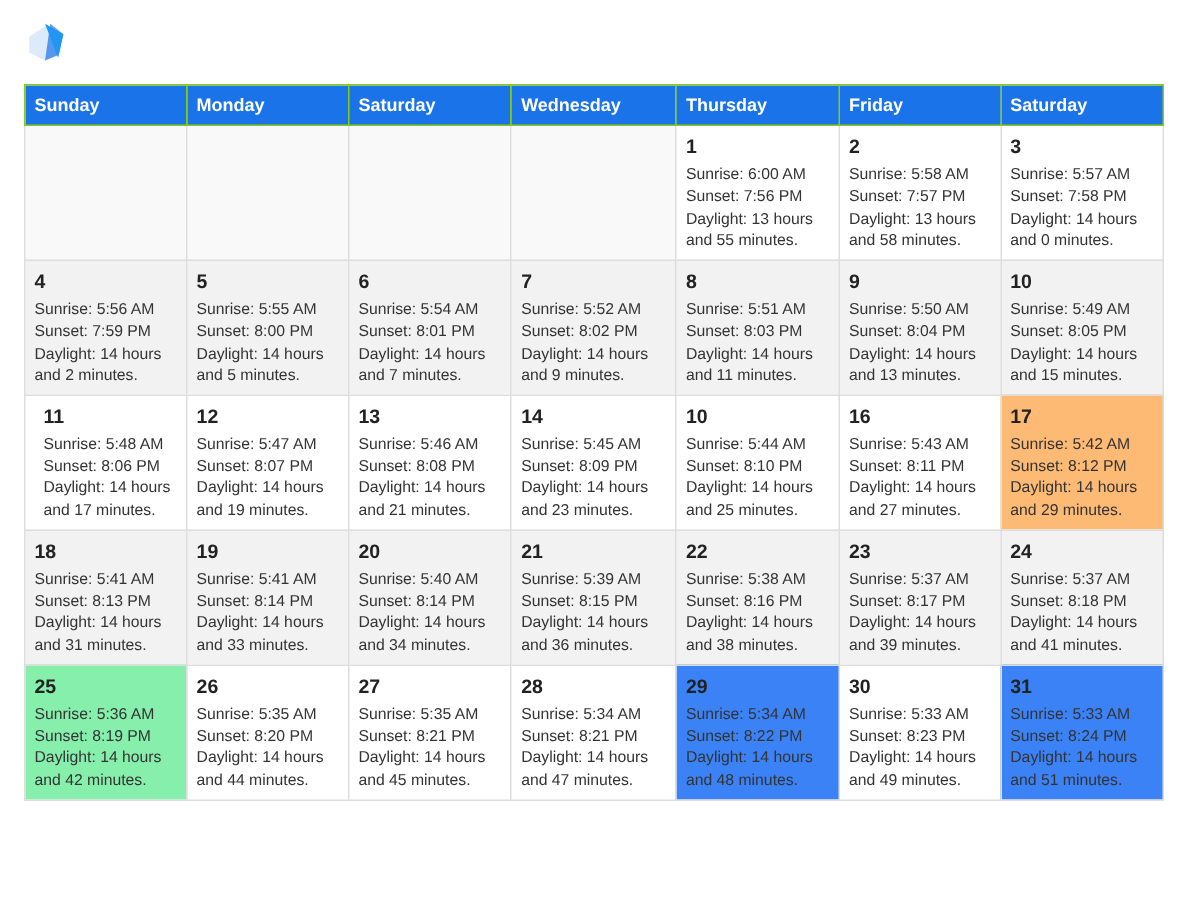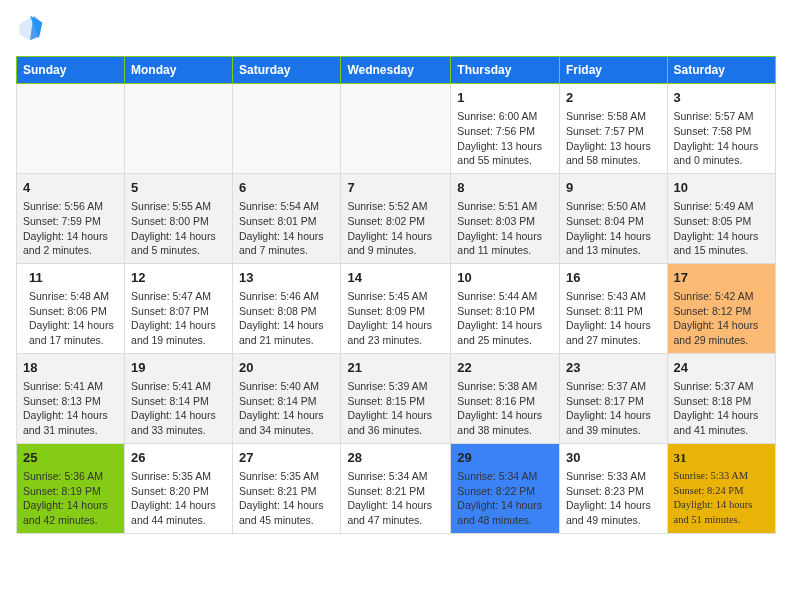--- a/index.html
+++ b/index.html
@@ -292,21 +292,21 @@
         </td>
         <td style="background: rgb(242, 242, 242);">
           <span class="day-num">24</span>
           <div>Sunrise: 5:37 AM</div>
           <div>Sunset: 8:18 PM</div>
           <div>Daylight: 14 hours</div>
           <div>and 41 minutes.</div>
         </td>
       </tr>
       <tr>
-        <td style="background: #84cc16;">
+        <td style="background: #86efac;">
           <span class="day-num">25</span>
           <div>Sunrise: 5:36 AM</div>
           <div>Sunset: 8:19 PM</div>
           <div>Daylight: 14 hours</div>
           <div>and 42 minutes.</div>
         </td>
         <td style="background: rgb(255, 255, 255);">
           <span class="day-num">26</span>
           <div>Sunrise: 5:35 AM</div>
           <div>Sunset: 8:20 PM</div>
@@ -334,21 +334,21 @@
           <div>Daylight: 14 hours</div>
           <div>and 48 minutes.</div>
         </td>
         <td style="background: rgb(255, 255, 255);">
           <span class="day-num">30</span>
           <div>Sunrise: 5:33 AM</div>
           <div>Sunset: 8:23 PM</div>
           <div>Daylight: 14 hours</div>
           <div>and 49 minutes.</div>
         </td>
-        <td style="background: #eab308; font-family: Liberation Serif, serif;">
+        <td style="background: #3b82f6;">
           <span class="day-num">31</span>
           <div>Sunrise: 5:33 AM</div>
           <div>Sunset: 8:24 PM</div>
           <div>Daylight: 14 hours</div>
           <div>and 51 minutes.</div>
         </td>
       </tr>
     </tbody>
 </table>
 

